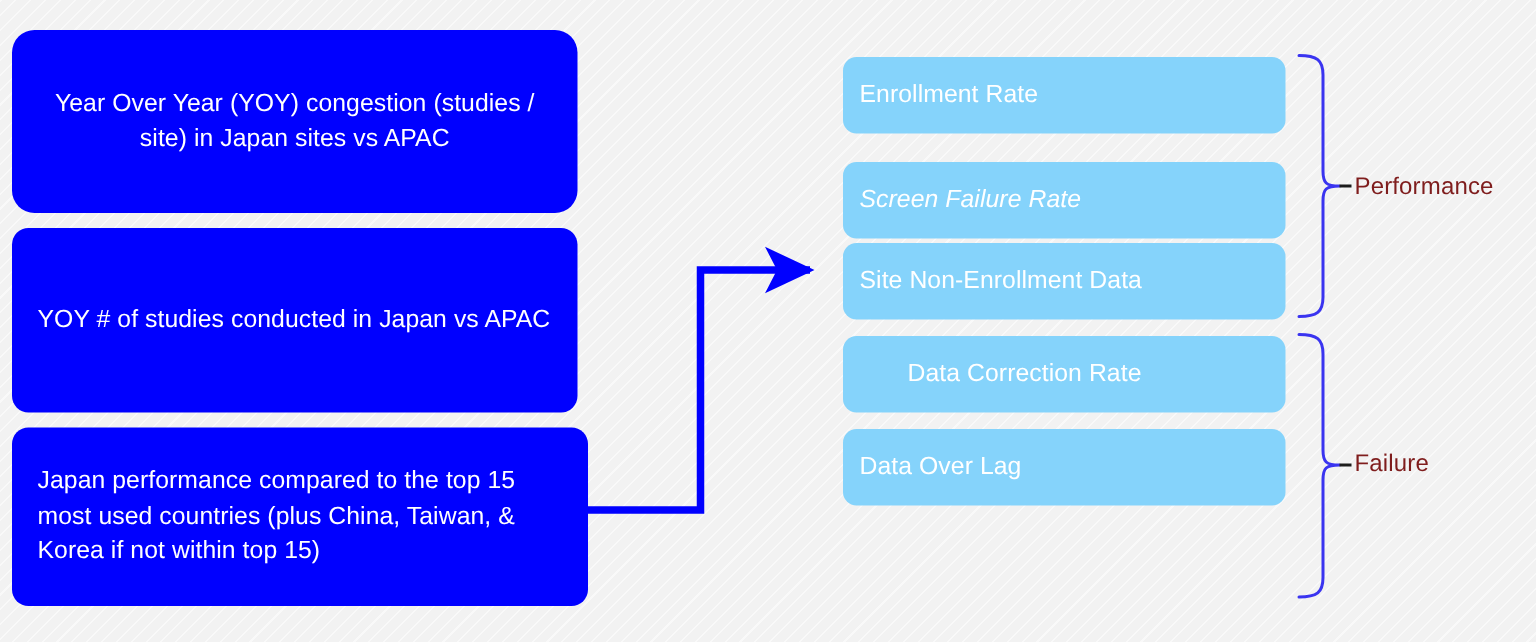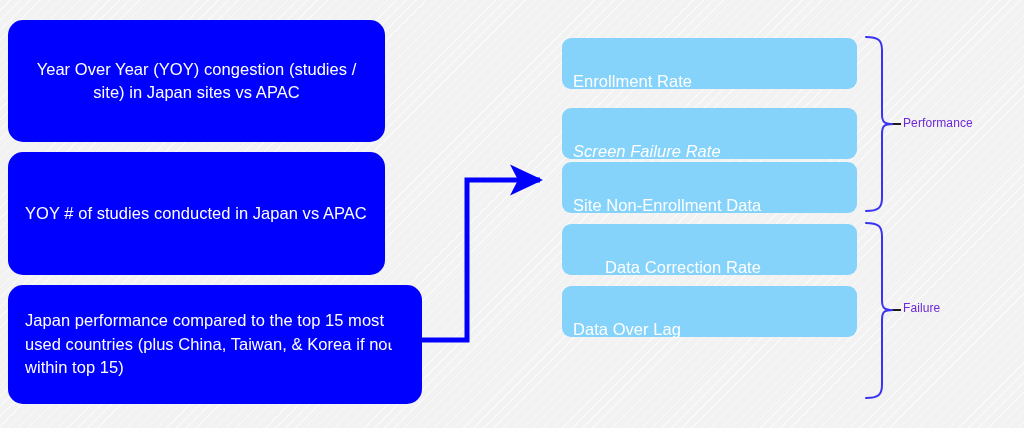--- a/index.html
+++ b/index.html
@@ -38,55 +38,55 @@
     font-size: 16.5px;
     line-height: 1.42;
     box-sizing: border-box;
     display: flex;
     flex-direction: column;
     justify-content: center;
     padding: 10px 17px;
     letter-spacing: 0.05px;
   }
   .primary-box.centered { text-align: center; align-items: center; }
-  .primary-box.lefted   { text-align: left;   align-items: flex-start; }
+  .primary-box.lefted   { text-align: left;   align-items: flex-start; border-radius: 11px; }
 
   #box-congestion { left: 8px;  top: 20px;  width: 377px; height: 122px; }
   #box-studies    { left: 8px;  top: 152px; width: 377px; height: 123px; }
-  #box-compare    { left: 8px;  top: 285px; width: 414px; height: 119px; }
+  #box-compare    { left: 8px;  top: 285px; width: 384px; height: 119px; }
 
   
   .metric-box {
     position: absolute;
     left: 562px;
     width: 295px;
     height: 51px;
     background: #85d3fb;
     border-radius: 9px;
     color: #ffffff;
     font-size: 16.5px;
     line-height: 1;
     display: flex;
-    align-items: flex-end;
+    align-items: center;
     box-sizing: border-box;
     padding-left: 11px;
     letter-spacing: 0.05px;
   }
   #metric-0 { top: 38px; }
   #metric-1 { top: 108px; font-style: italic; }
   #metric-2 { top: 162px; }
   #metric-3 { top: 224px; padding-left: 43px; }
   #metric-4 { top: 286px; }
   #metric-5 { top: 347px; }
 
   
   .group-label {
     position: absolute;
-    font-size: 12px;
-    color: #6d28d9;
+    font-size: 16px;
+    color: #7f1d1d;
     letter-spacing: 0.1px;
     white-space: nowrap;
   }
   #group-label-performance { left: 903px; top: 116px; }
   #group-label-quality     { left: 903px; top: 301px; }
 
   
   #line-art {
     position: absolute;
     left: 0;

